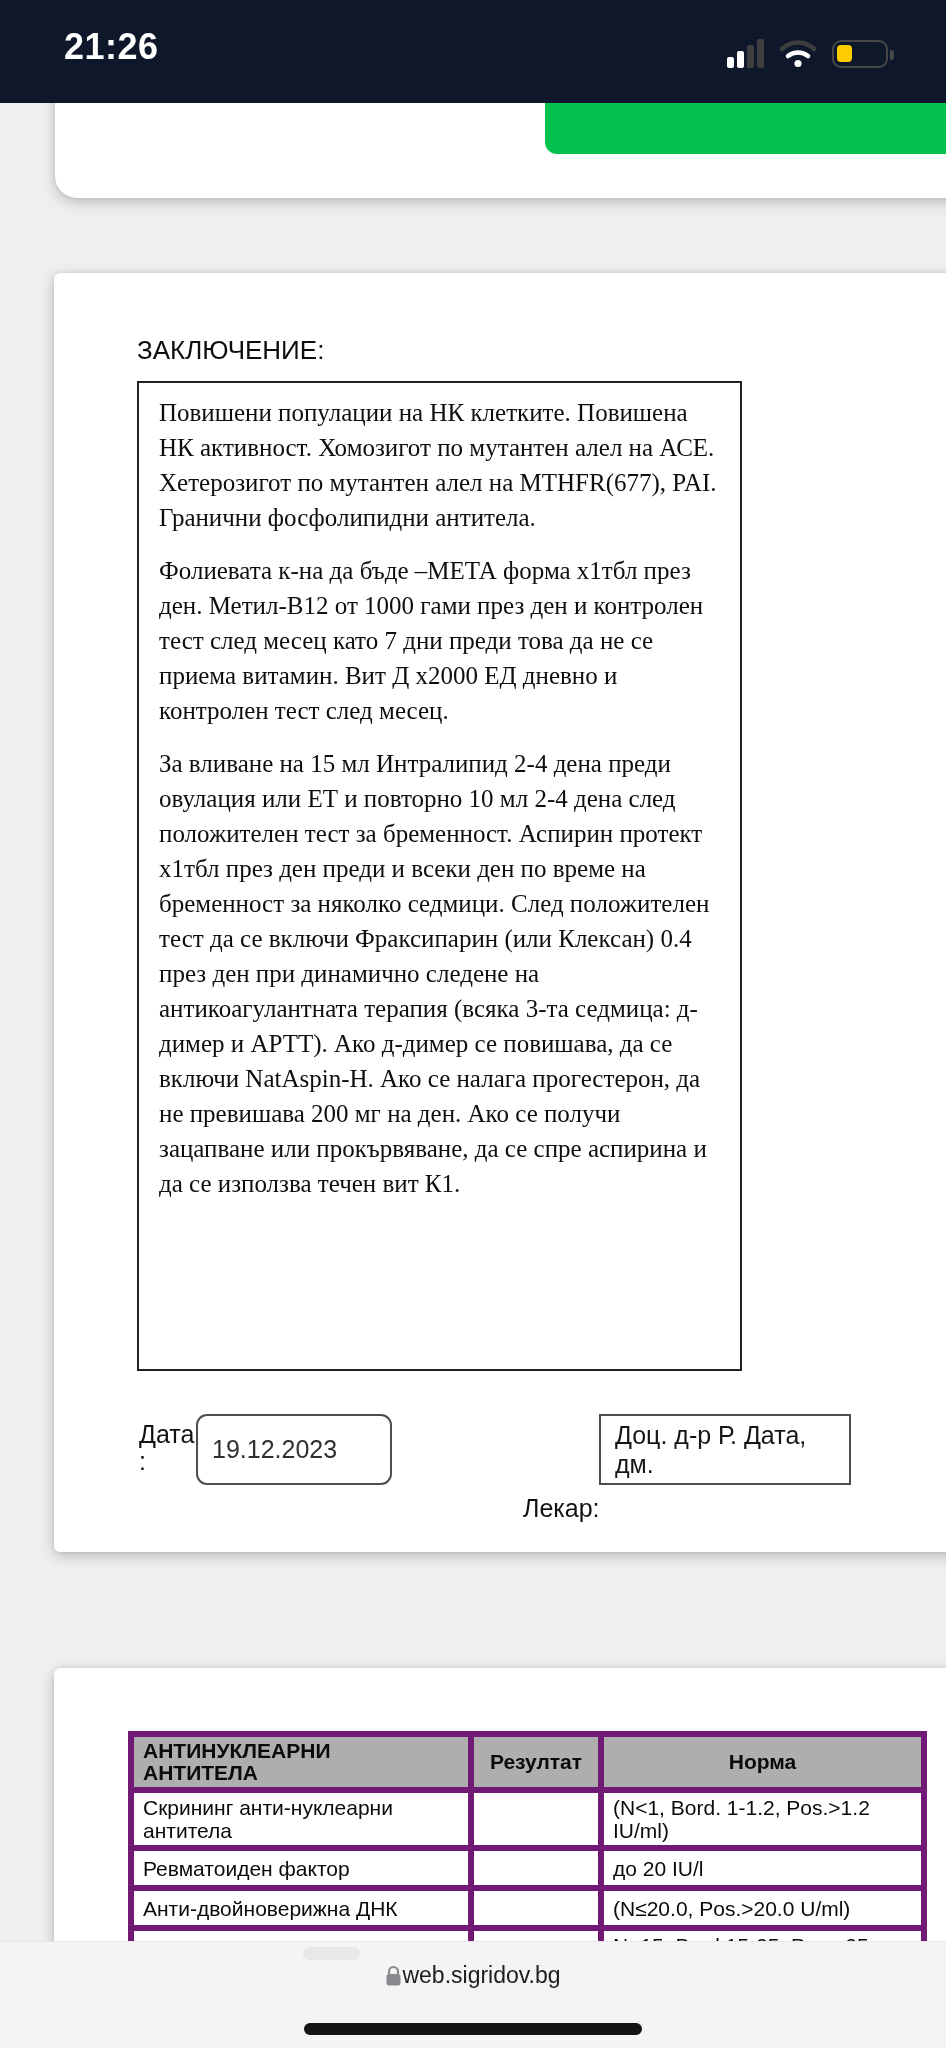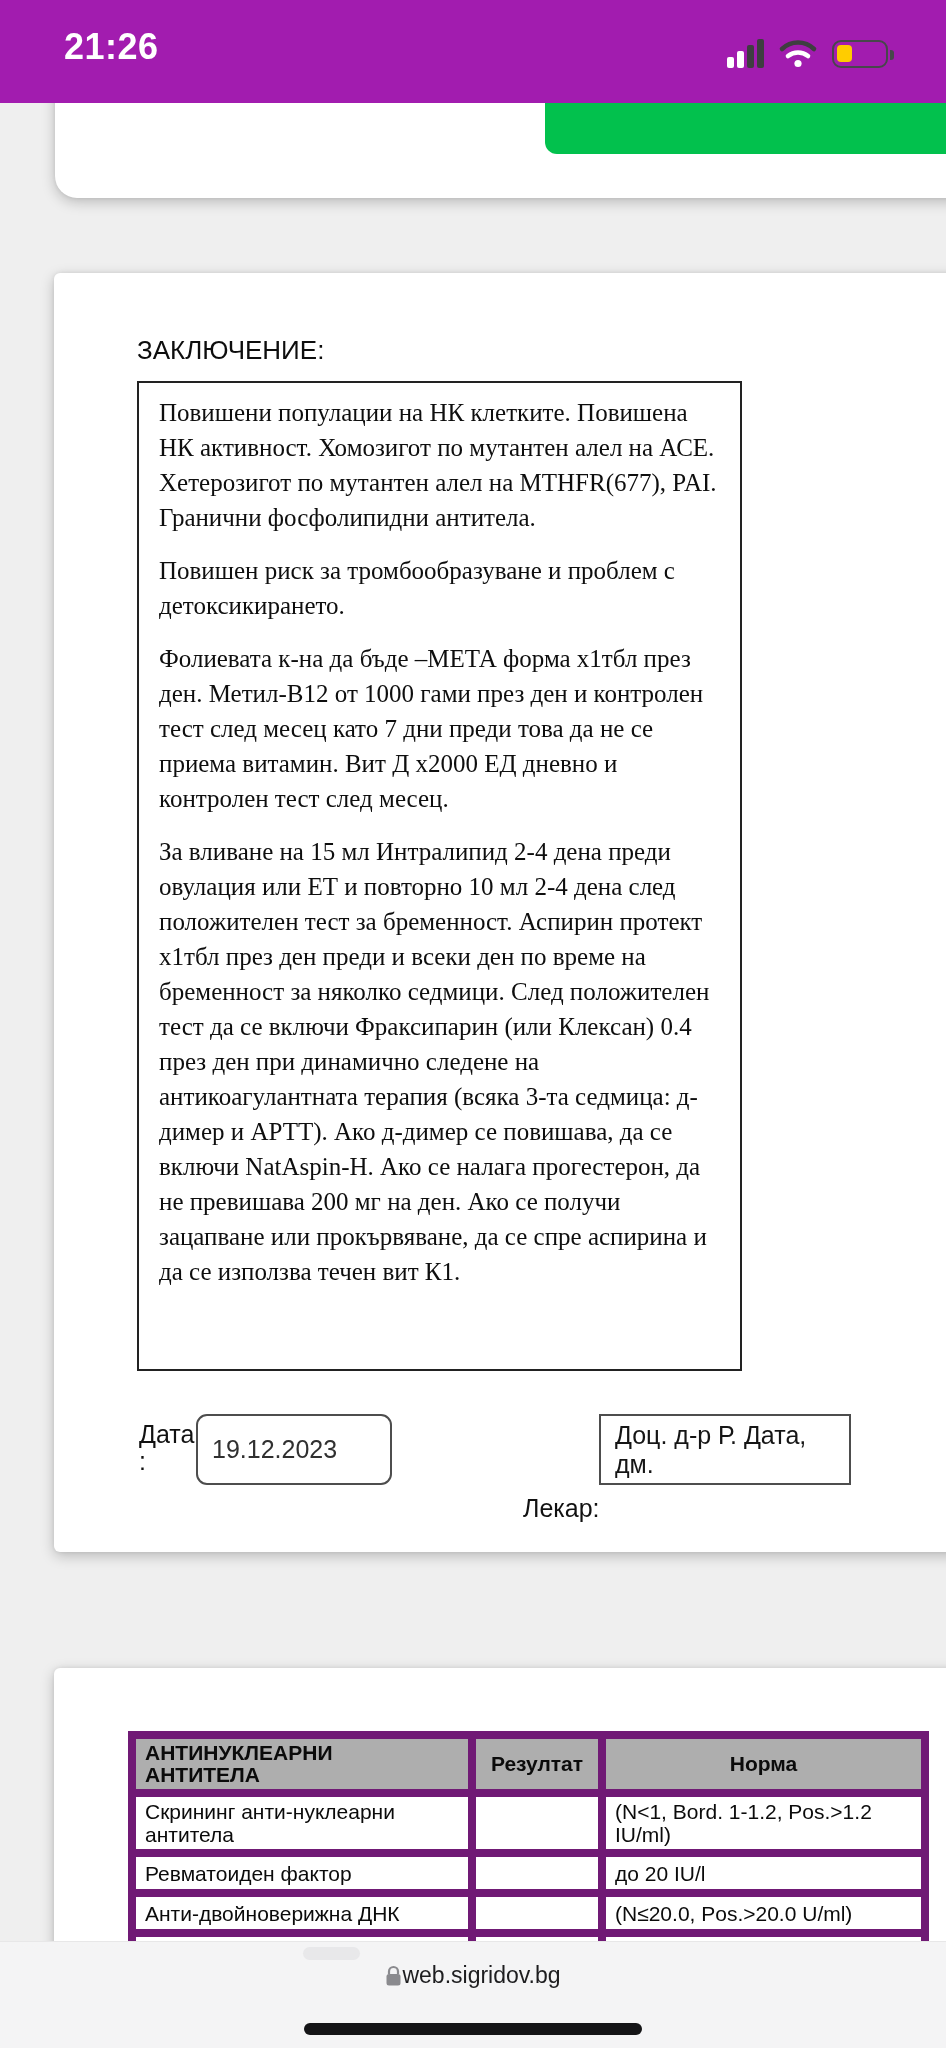--- a/index.html
+++ b/index.html
@@ -1,20 +1,20 @@
 <!DOCTYPE html>
 <html><head>
 <meta charset="utf-8">
 <style>
   html,body{margin:0;padding:0;}
   .screen{position:relative;width:946px;height:2048px;background:#efefef;overflow:hidden;
           font-family:"Liberation Sans",sans-serif;}
 
   
-  .status-bar{position:absolute;left:0;top:0;width:946px;height:103px;background:#a21caf;z-index:50;}
+  .status-bar{position:absolute;left:0;top:0;width:946px;height:103px;background:#0f172a;z-index:50;}
   .time{position:absolute;left:64px;top:26px;color:#fff;font-size:36px;font-weight:700;letter-spacing:.5px;}
   .sb-icons{position:absolute;right:58px;top:36px;height:32px;display:flex;align-items:flex-end;gap:14px;}
   .sig{display:flex;align-items:flex-end;gap:3px;height:30px;}
   .sig i{display:block;width:7px;border-radius:2px;}
   .sig i:nth-child(1){height:11px;background:#fff;}
   .sig i:nth-child(2){height:17px;background:#fff;}
   .sig i:nth-child(3){height:23px;background:#3e3e40;}
   .sig i:nth-child(4){height:29px;background:#3e3e40;}
   .batt{position:relative;width:56px;height:28px;border:2.5px solid #47474a;border-radius:9px;box-sizing:border-box;}
   .batt:after{content:"";position:absolute;right:-8px;top:8px;width:4px;height:10px;border-radius:0 3px 3px 0;background:#47474a;}
@@ -36,21 +36,21 @@
   .lbl-date{left:85px;top:1148px;width:58px;}
   .lbl-doctor{left:469px;top:1222px;}
   .fld-box{position:absolute;top:1141px;height:71px;box-sizing:border-box;border:2px solid #4d4d4d;
            display:flex;align-items:center;padding-left:14px;font-size:25px;color:#303030;}
   .box-date{left:142px;width:196px;border-radius:11px;}
   .box-doctor{left:545px;width:252px;color:#151515;}
 
   
   table.res{position:absolute;left:74px;top:63px;width:793px;border-collapse:collapse;table-layout:fixed;}
   table.res col.c1{width:340px;} table.res col.c2{width:130px;} table.res col.c3{width:323px;}
-  table.res th,table.res td{border:8px solid #701a75;font-size:21px;color:#0b0b0b;box-sizing:border-box;
+  table.res th,table.res td{border:6px solid #701a75;font-size:21px;color:#0b0b0b;box-sizing:border-box;
            padding:3px 9px;vertical-align:middle;overflow:hidden;}
   table.res th{background:#aeaeae;font-weight:700;height:44px;line-height:22px;}
   table.res th.h-name{text-align:left;padding-right:80px;}
   table.res td.name{text-align:left;line-height:23px;}
   table.res tr.two td{height:48px;margin-top:44px;}
   table.res tr.one td{height:40px;}
 
   
   .bbar{position:absolute;left:0;top:1941px;width:946px;height:107px;background:#f4f4f5;z-index:40;
         border-top:1px solid rgba(0,0,0,.05);}
@@ -66,21 +66,20 @@
 
   <div class="card card-top">
     <button class="green-btn" style="background:#02C14D;"></button>
   </div>
 
   <div class="card card-report">
     <div class="heading">ЗАКЛЮЧЕНИЕ:</div>
 
     <div class="conc-box">
       <p>Повишени популации на НК клетките. Повишена НК активност. Хомозигот по мутантен алел на АСЕ. Хетерозигот по мутантен алел на MTHFR(677), PAI. Гранични фосфолипидни антитела.</p>
-      <p>Повишен риск за тромбообразуване и проблем с детоксикирането.</p>
       <p>Фолиевата к-на да бъде –МЕТА форма х1тбл през ден.  Метил-В12 от 1000 гами през ден и контролен тест след месец като 7 дни преди това да не се приема витамин. Вит Д х2000 ЕД дневно и контролен тест след месец.</p>
       <p>За вливане на 15 мл Интралипид 2-4 дена преди овулация или ЕТ и повторно 10 мл 2-4 дена след положителен тест за бременност. Аспирин протект х1тбл през ден преди и всеки ден по време на бременност за няколко седмици. След положителен тест да се включи Фраксипарин (или Клексан) 0.4 през ден при динамично следене на антикоагулантната терапия (всяка 3-та седмица: д-димер и АРТТ). Ако д-димер се повишава, да се включи NatAspin-H. Ако се налага прогестерон, да не превишава 200 мг на ден. Ако се получи зацапване или прокървяване, да се спре аспирина и да се използва течен вит К1.</p>
     </div>
 
     <div class="fld-label lbl-date">Дата :</div>
     <div class="fld-box box-date">19.12.2023</div>
     <div class="fld-label lbl-doctor">Лекар:</div>
     <div class="fld-box box-doctor">Доц. д-р Р. Дата, дм.</div>
   </div>
 

